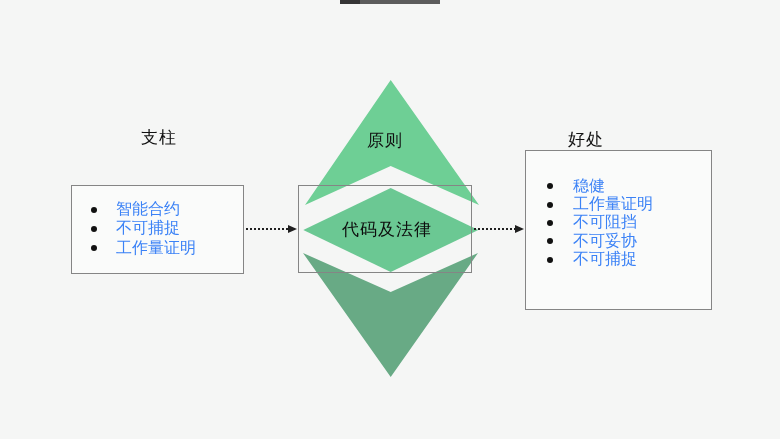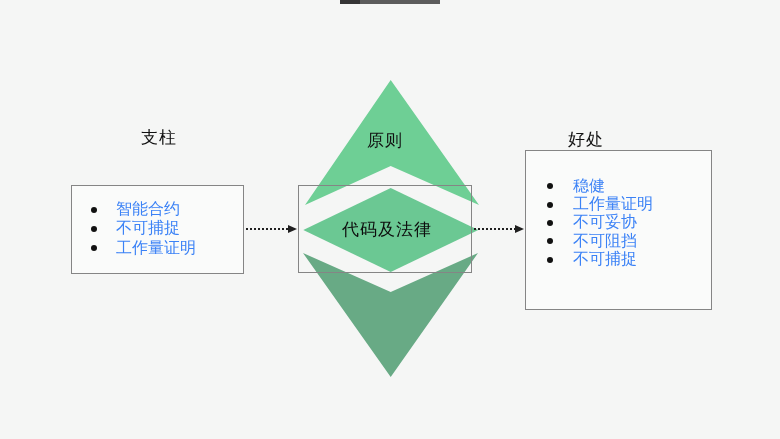--- a/index.html
+++ b/index.html
@@ -138,25 +138,25 @@
         <div class="bullet-item">
           <span class="dot"></span>
           <span class="btxt">稳健</span>
         </div>
         <div class="bullet-item">
           <span class="dot"></span>
           <span class="btxt">工作量证明</span>
         </div>
         <div class="bullet-item">
           <span class="dot"></span>
-          <span class="btxt">不可妥协</span>
+          <span class="btxt">不可阻挡</span>
         </div>
         <div class="bullet-item">
           <span class="dot"></span>
-          <span class="btxt">不可阻挡</span>
+          <span class="btxt">不可妥协</span>
         </div>
         <div class="bullet-item">
           <span class="dot"></span>
           <span class="btxt">不可捕捉</span>
         </div>
       </div>
   </div>
 
   <div class="arrow-line arrow-line-left"></div>
   <div class="arrow-head arrow-head-left"></div>

